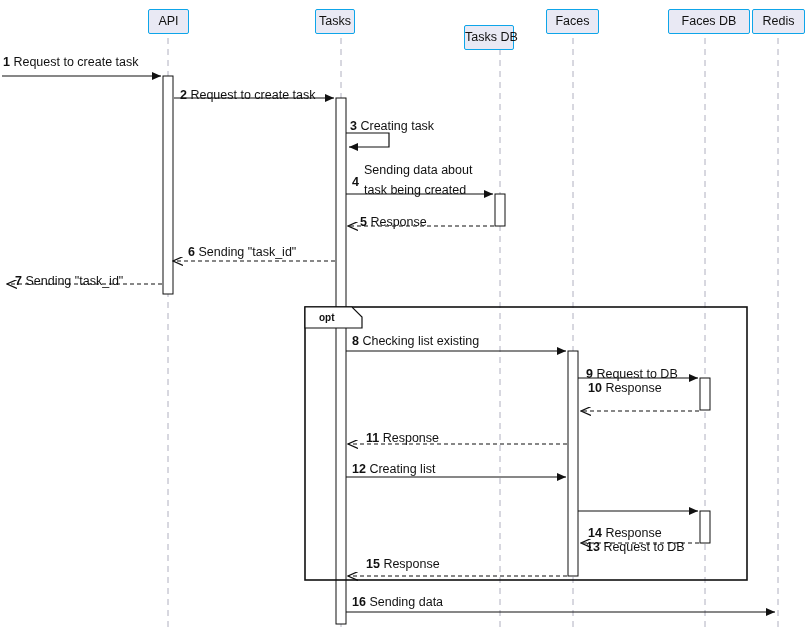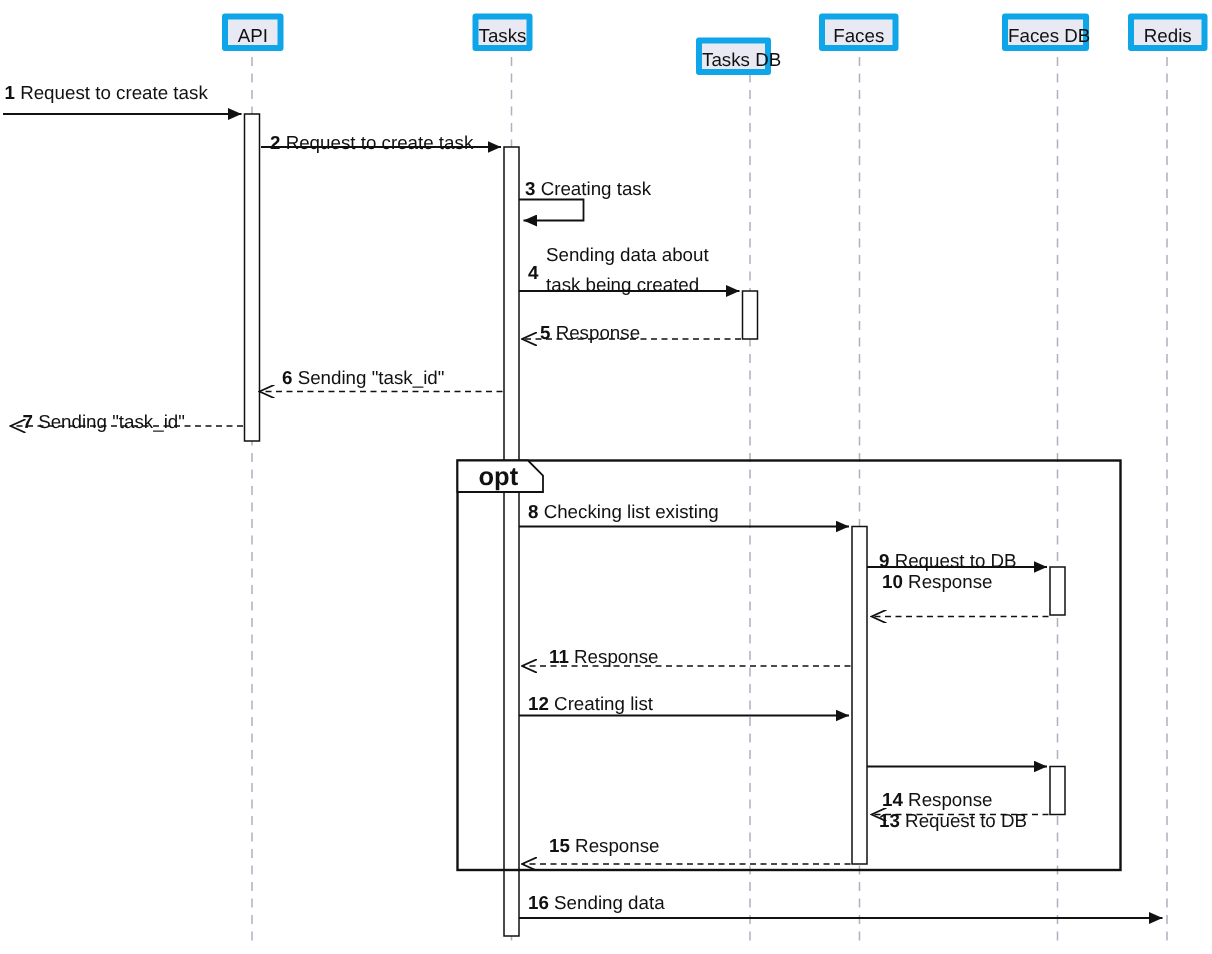--- a/index.html
+++ b/index.html
@@ -10,40 +10,40 @@
     font-size:12.5px;
     color:#111;
     overflow:hidden;
   }
   #stage{position:relative;width:808px;height:636px;}
   svg#diagram{position:absolute;left:0;top:0;width:808px;height:636px;}
   .lifeline-box{
     position:absolute;
     box-sizing:border-box;
     background:#e9e9f4;
-    border:4px solid #0ea5e9;
+    border:1px solid #0ea5e9;
     border-radius:2px;
     text-align:center;
     font-size:12.5px;
     color:#111;
     line-height:23px;
     height:25px;
     white-space:nowrap;
   }
   .msg-label{
     position:absolute;
     font-size:12.5px;
     color:#111;
     white-space:nowrap;
     line-height:14px;
   }
   .msg-num{font-weight:bold;}
   .frag-label{
     position:absolute;
-    font-size:17px;
+    font-size:10px;
     font-weight:bold;
     color:#111;
     line-height:14px;
   }
 </style>
 </head>
 <body>
 
 <div id="stage">
 
@@ -113,21 +113,21 @@
       <line x1="567" y1="576" x2="348" y2="576" stroke-width="1.1" stroke-dasharray="4,3" marker-end="url(#arrOpen)"></line>
 
       <line x1="346" y1="612" x2="775" y2="612" stroke-width="1.2" marker-end="url(#arrFull)"></line>
     </g>
   </svg>
 
   <div class="lifeline-box" style="left:148px;top:9px;width:41px;">API</div>
   <div class="lifeline-box" style="left:315px;top:9px;width:40px;">Tasks</div>
   <div class="lifeline-box" style="left:464px;top:25px;width:50px;">Tasks DB</div>
   <div class="lifeline-box" style="left:546px;top:9px;width:53px;">Faces</div>
-  <div class="lifeline-box" style="left:668px;top:9px;width:58px;">Faces DB</div>
+  <div class="lifeline-box" style="left:668px;top:9px;width:82px;">Faces DB</div>
   <div class="lifeline-box" style="left:752px;top:9px;width:53px;">Redis</div>
 
   <div class="frag-label" style="left:319px;top:311px;">opt</div>
 
   <div class="msg-label" style="left:3px;top:55px;">
     <span class="msg-num">1</span>
     <span>Request to create task</span>
   </div>
 
   <div class="msg-label" style="left:180px;top:88px;">

